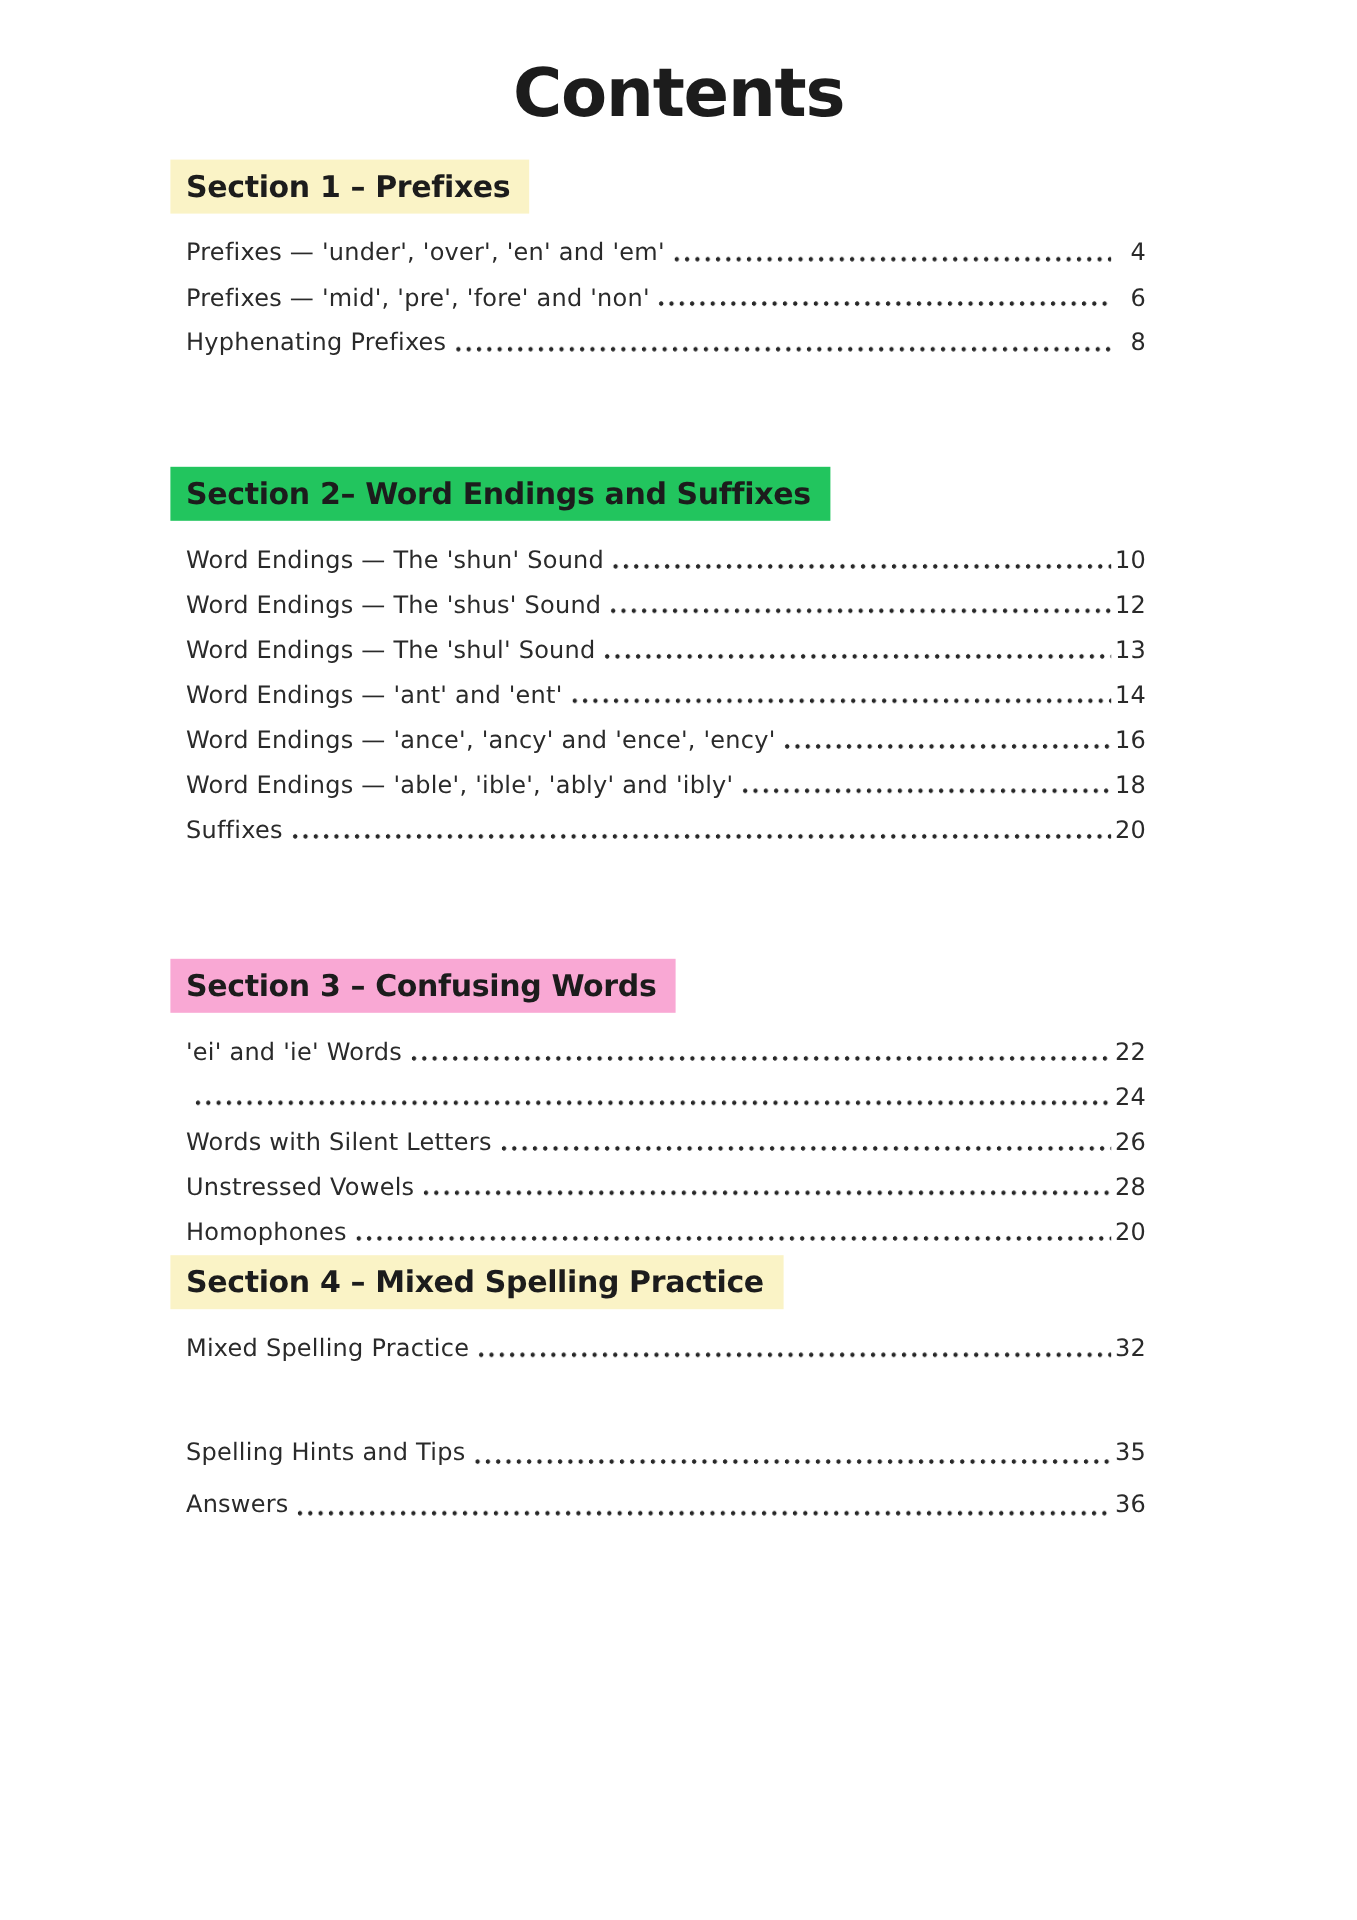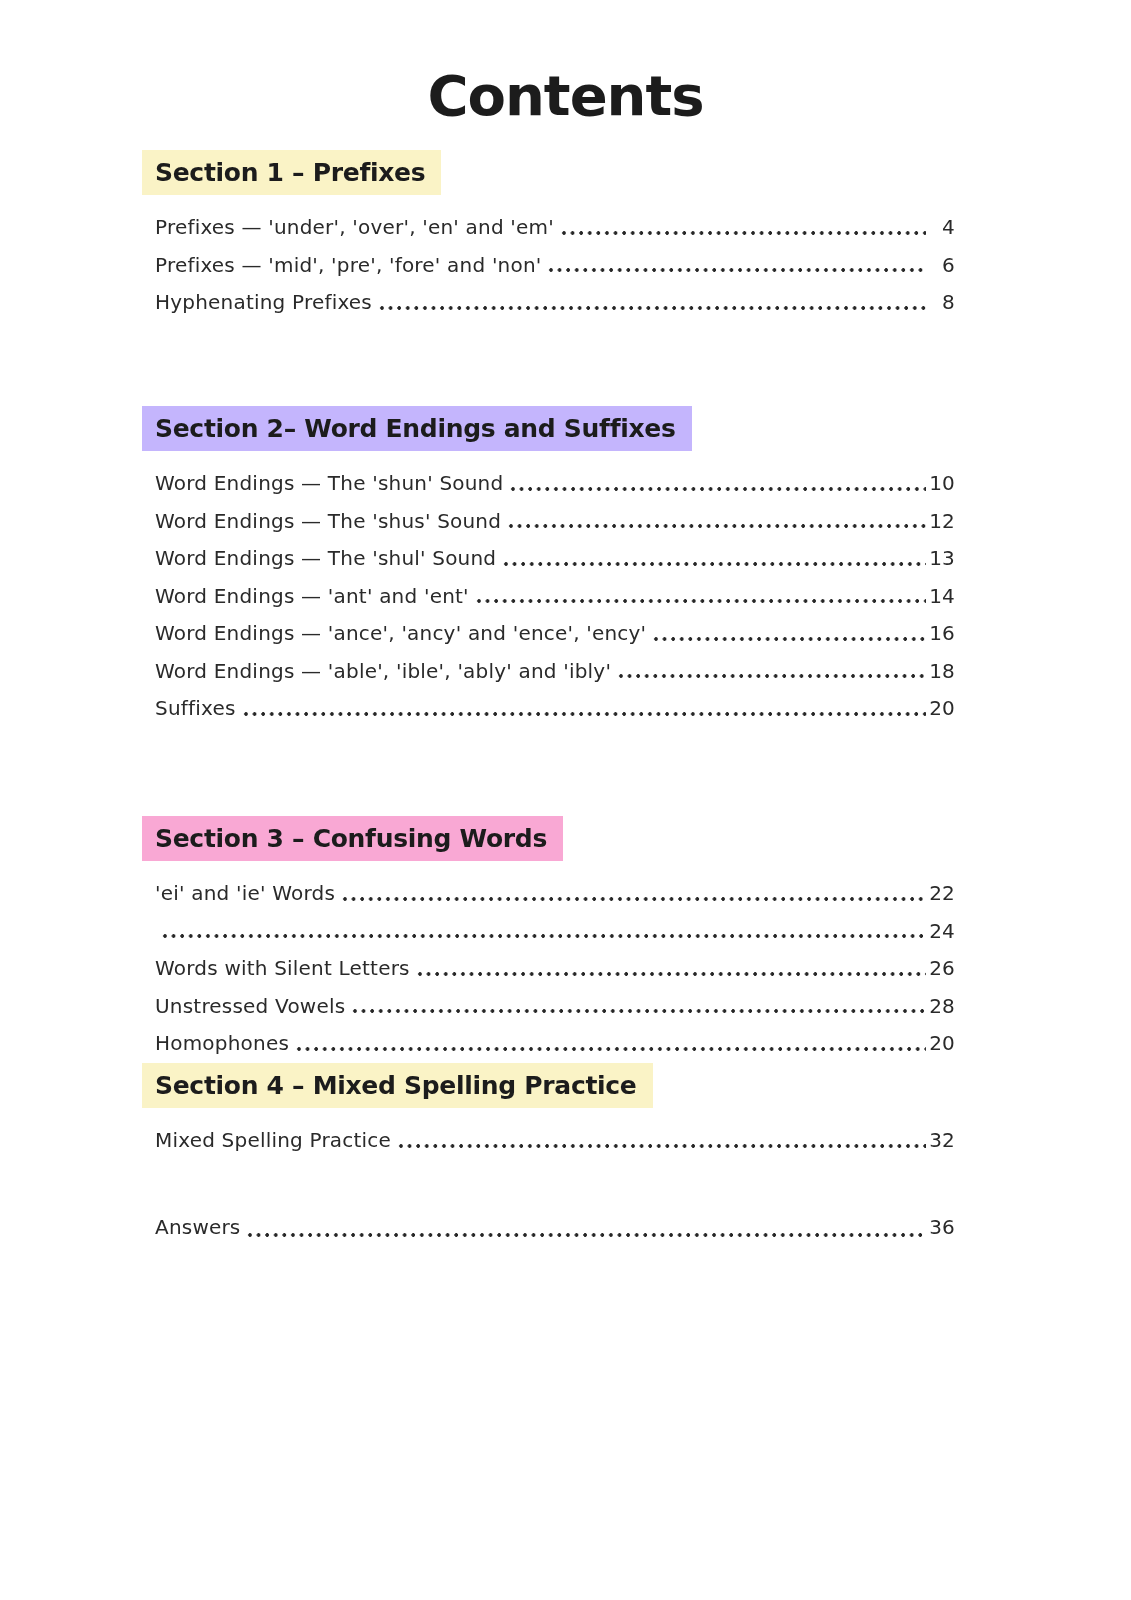--- a/index.html
+++ b/index.html
@@ -12,21 +12,21 @@
     height: 1600px;
     position: relative;
     font-family: "DejaVu Sans", "Liberation Sans", sans-serif;
     color: #232323;
     overflow: hidden;
   }
   .page {
     box-sizing: border-box;
     width: 1131px;
     height: 1524px;
-    padding-top: 65px;
+    padding-top: 48px;
   }
   .page-title {
     text-align: center;
     font-size: 56px;
     font-weight: bold;
     letter-spacing: -1px;
     color: #1c1c1c;
     margin: 0;
     line-height: 1.1;
   }
@@ -109,21 +109,21 @@
               <span class="toc-label">Prefixes — 'mid', 'pre', 'fore' and 'non'</span>
               <span class="toc-leader"></span>
               <span class="toc-page">6</span>
             </div>
             <div class="toc-row">
               <span class="toc-label">Hyphenating Prefixes</span>
               <span class="toc-leader"></span>
               <span class="toc-page">8</span>
             </div>
           </div></div>
-        <div class="section-block" id="section-1"><div class="section-heading" style="background: #c4b5fd; color: rgb(28, 28, 28);">Section 2– Word Endings and Suffixes</div><div class="entries">
+        <div class="section-block" id="section-1"><div class="section-heading" style="background: #22c55e; color: rgb(28, 28, 28);">Section 2– Word Endings and Suffixes</div><div class="entries">
             <div class="toc-row">
               <span class="toc-label">Word Endings — The 'shun' Sound</span>
               <span class="toc-leader"></span>
               <span class="toc-page">10</span>
             </div>
             <div class="toc-row">
               <span class="toc-label">Word Endings — The 'shus' Sound</span>
               <span class="toc-leader"></span>
               <span class="toc-page">12</span>
             </div>
@@ -181,20 +181,25 @@
           </div></div>
         <div class="section-block" id="section-3"><div class="section-heading" style="background: rgb(250, 243, 198); color: rgb(28, 28, 28);">Section 4 – Mixed Spelling Practice</div><div class="entries">
             <div class="toc-row">
               <span class="toc-label">Mixed Spelling Practice</span>
               <span class="toc-leader"></span>
               <span class="toc-page">32</span>
             </div>
           </div></div>
       </div>
     <div id="extras-root" class="extras">
+        <div class="toc-row">
+          <span class="toc-label">Spelling Hints and Tips</span>
+          <span class="toc-leader"></span>
+          <span class="toc-page">35</span>
+        </div>
         <div class="toc-row">
           <span class="toc-label">Answers</span>
           <span class="toc-leader"></span>
           <span class="toc-page">36</span>
         </div>
       </div>
   </div>
 </div>
 
 </body></html>

